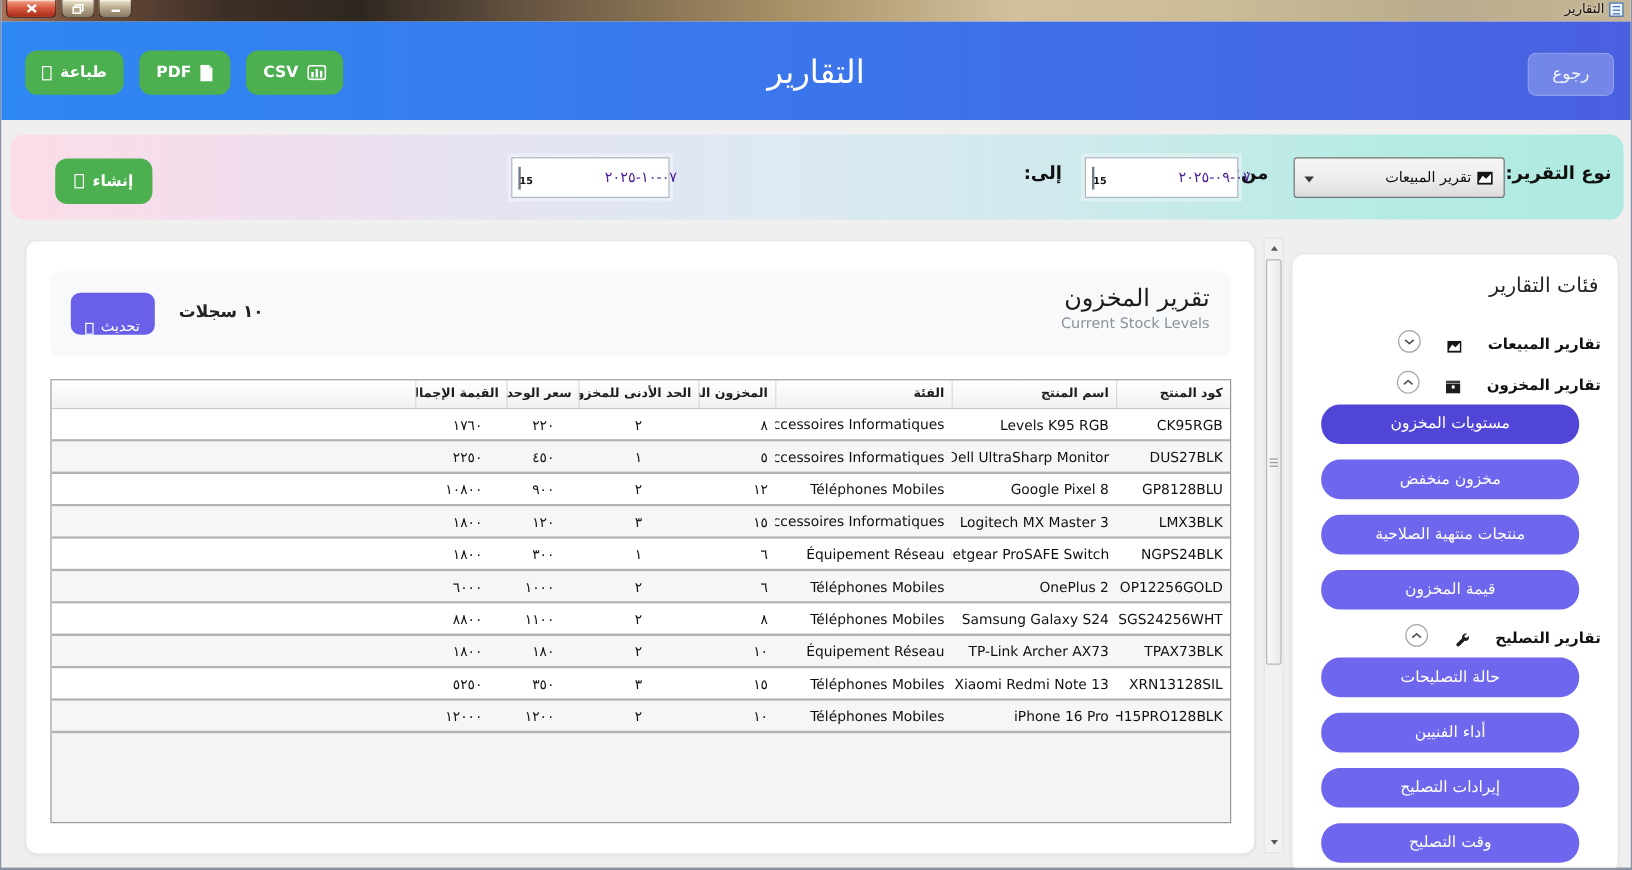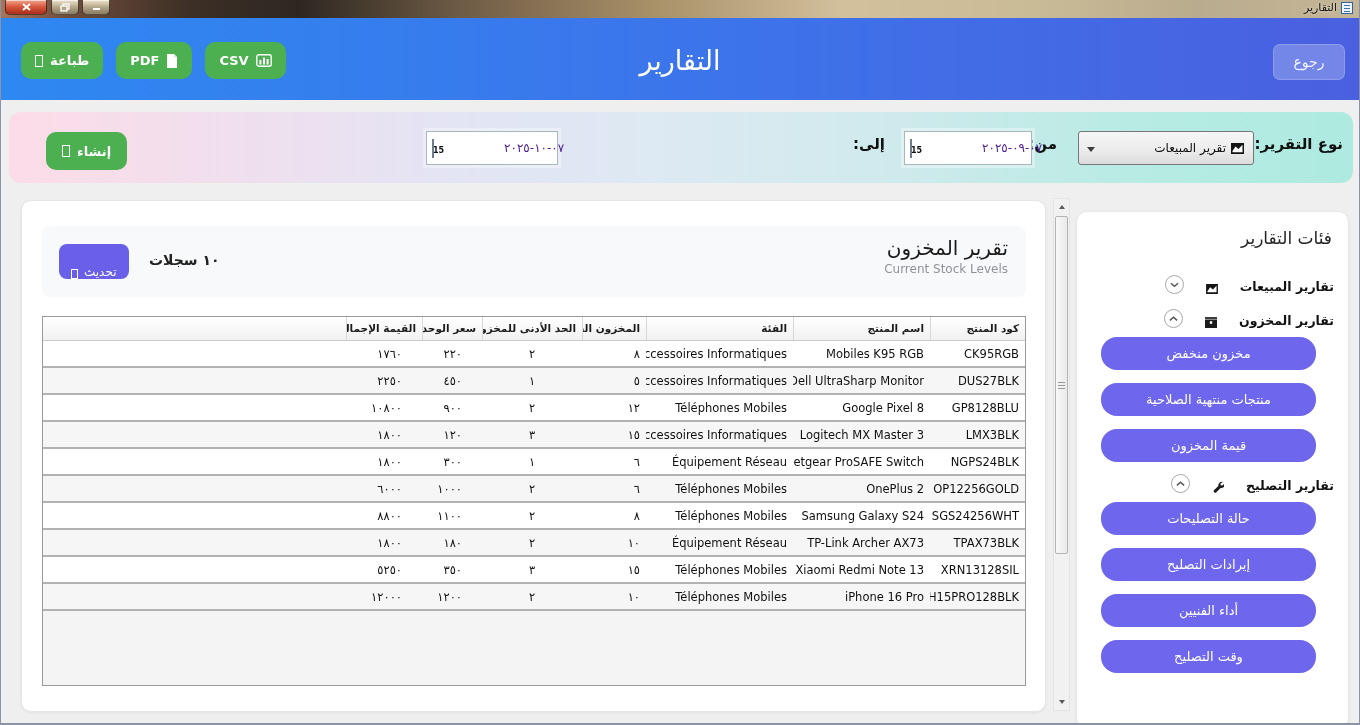--- a/index.html
+++ b/index.html
@@ -212,21 +212,21 @@
           <div class="th c2">الفئة</div>
           <div class="th c3">المخزون الحالي</div>
           <div class="th c4">الحد الأدنى للمخزون</div>
           <div class="th c5">سعر الوحدة</div>
           <div class="th c6">القيمة الإجمالية</div>
           <div class="th filler"></div>
         </div>
       <div>
           <div class="trow">
             <div class="td c0">CK95RGB</div>
-            <div class="td c1">Mobiles K95 RGB</div>
+            <div class="td c1">Levels K95 RGB</div>
             <div class="td c2">Accessoires Informatiques</div>
             <div class="td c3">٨</div>
             <div class="td c4">٢</div>
             <div class="td c5">٢٢٠</div>
             <div class="td c6">١٧٦٠</div>
             <div class="td filler"></div>
           </div>
           <div class="trow alt">
             <div class="td c0">DUS27BLK</div>
             <div class="td c1">Dell UltraSharp Monitor</div>
@@ -357,37 +357,38 @@
           </svg>
       </span>
       <svg width="12" height="11" viewBox="0 0 12 11">
           <rect x="0" y="3" width="12" height="8" fill="#1c1c1c"></rect>
           <rect x="0" y="0" width="12" height="2.6" fill="#3c3c3c"></rect>
           <rect x="4.8" y="4.2" width="2.4" height="2.6" fill="#fff"></rect>
         </svg>
       <span class="sec-label">تقارير المخزون</span>
     </div>
     <div class="btn-list">
+        <div class="side-btn selected">مستويات المخزون</div>
         <div class="side-btn">مخزون منخفض</div>
         <div class="side-btn">منتجات منتهية الصلاحية</div>
         <div class="side-btn">قيمة المخزون</div>
       </div>
 
     <div class="side-section sec-repair">
       <span class="chev">
         <svg width="9" height="6" viewBox="0 0 10 6">
             <polyline points="1,4.5 5,1 9,4.5" fill="none" stroke="#555" stroke-width="1.6"></polyline>
           </svg>
       </span>
       <svg width="12" height="12" viewBox="0 0 12 12">
           <path d="M10.8 1.2 a3.1 3.1 0 0 0 -4.3 3.6 L2 9.3 a1.5 1.5 0 0 0 2.1 2.1 L8.6 7 a3.1 3.1 0 0 0 3.6-4.3 L10.4 4.5 L8.7 4.2 L8.4 2.5 Z" fill="#1c1c1c"></path>
         </svg>
       <span class="sec-label">تقارير التصليح</span>
     </div>
     <div class="btn-list">
         <div class="side-btn">حالة التصليحات</div>
+        <div class="side-btn">أداء الفنيين</div>
         <div class="side-btn">إيرادات التصليح</div>
-        <div class="side-btn">أداء الفنيين</div>
         <div class="side-btn">وقت التصليح</div>
       </div>
   </div>
 
 </div>
 
 </body></html>

